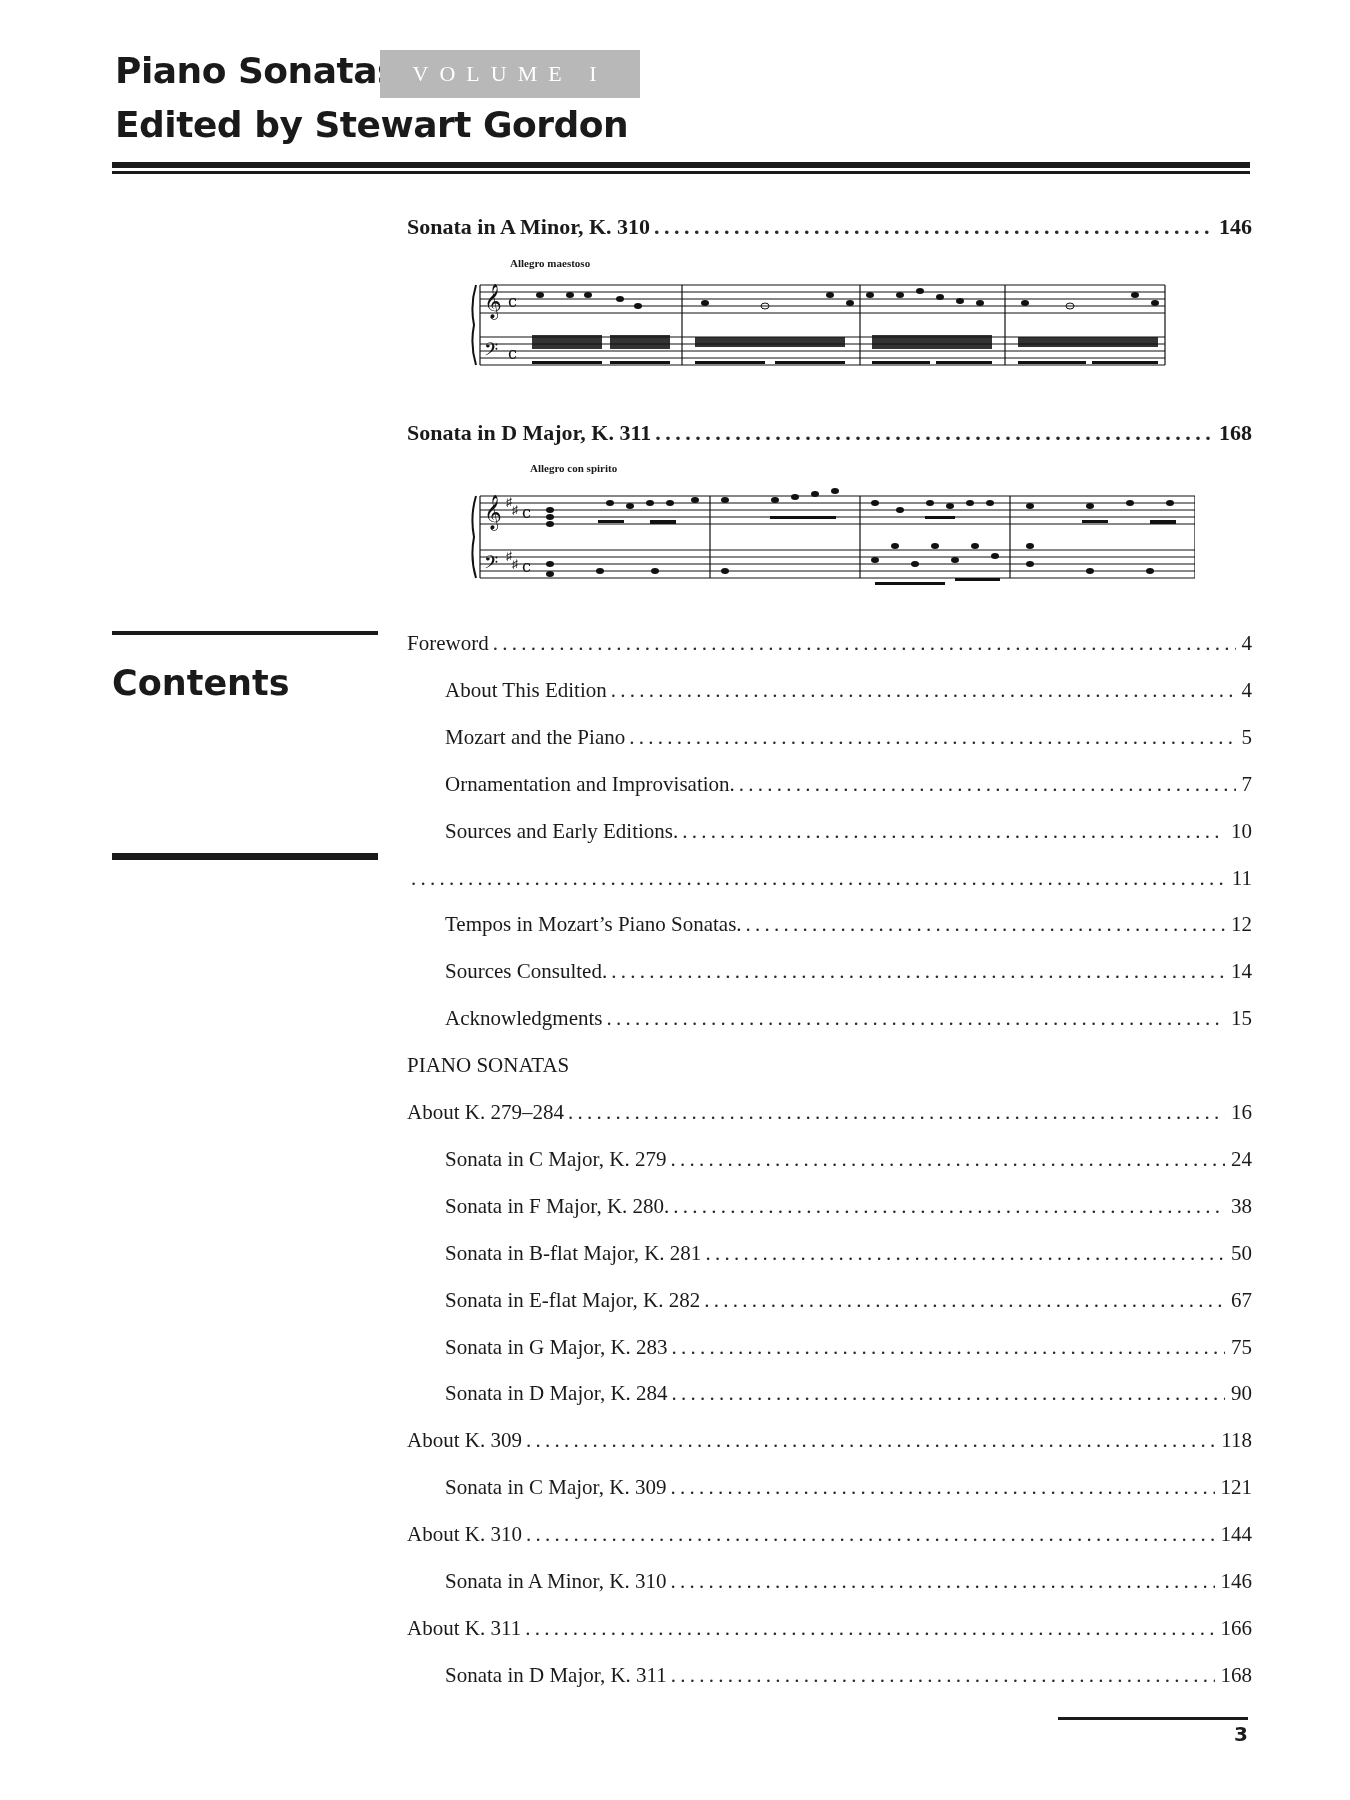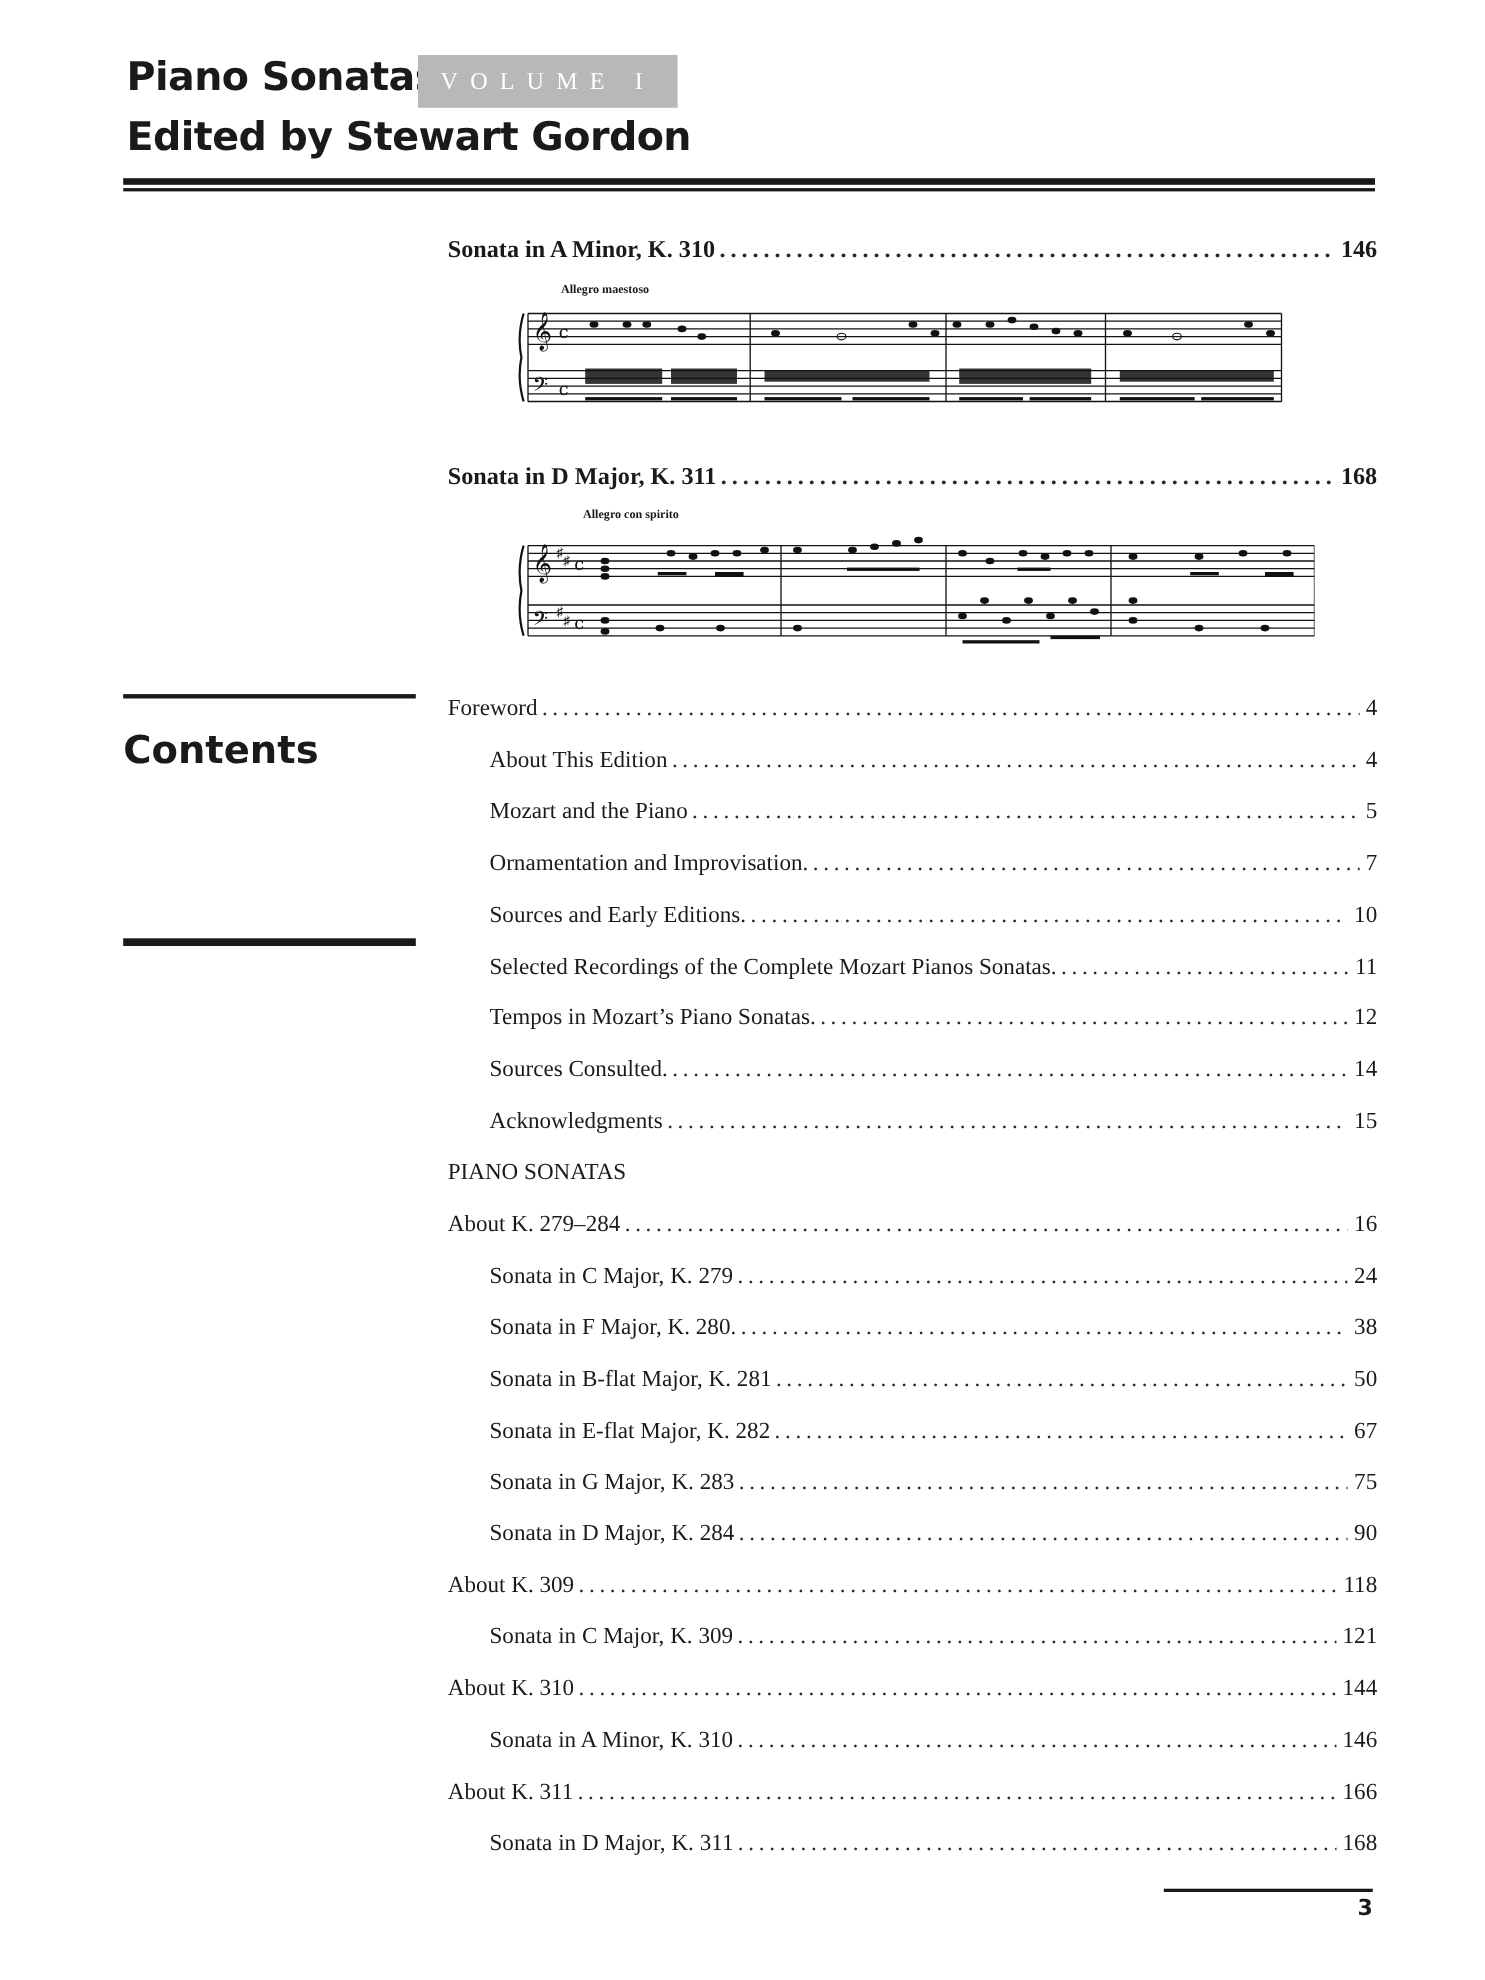--- a/index.html
+++ b/index.html
@@ -3,21 +3,21 @@
 <meta charset="utf-8">
 <style>
   html, body { margin:0; padding:0; background:#ffffff; }
   body { width:1350px; height:1800px; position:relative; overflow:hidden; color:#1a1a1a; }
   .sans { font-family: "DejaVu Sans", "Liberation Sans", sans-serif; }
   .serif { font-family: "Liberation Serif", "DejaVu Serif", serif; }
 
   .title-line { position:absolute; left:115px; font-weight:bold; font-size:36px; letter-spacing:-0.5px; color:#1a1a1a; white-space:nowrap; }
   #title1 { top:50px; }
   #title2 { top:104px; }
-  .volume-badge { position:absolute; left:380px; top:50px; width:236px; height:48px; background:#b8b8b8; color:#ffffff; font-size:22px; letter-spacing:11px; line-height:48px; text-align:center; }
+  .volume-badge { position:absolute; left:380px; top:50px; width:260px; height:48px; background:#b8b8b8; color:#ffffff; font-size:22px; letter-spacing:11px; line-height:48px; text-align:center; }
 
   .rule { position:absolute; background:#1a1a1a; }
   #hdr-thick { left:112px; top:162px; width:1138px; height:6px; }
   #hdr-thin  { left:112px; top:171px; width:1138px; height:3px; }
   #side-top  { left:112px; top:631px; width:266px; height:4px; }
   #side-bot  { left:112px; top:853px; width:266px; height:7px; }
   #foot-rule { left:1058px; top:1717px; width:190px; height:3px; }
 
   .contents-label { position:absolute; left:112px; top:663px; font-size:35px; font-weight:bold; }
 
@@ -227,21 +227,20 @@
       <span class="lbl">Ornamentation and Improvisation.</span>
       <span class="dots"></span>
       <span class="pg">7</span>
     </div>
     <div class="toc-row entry indent" style="top: 187.6px;">
       <span class="lbl">Sources and Early Editions.</span>
       <span class="dots"></span>
       <span class="pg">10</span>
     </div>
     <div class="toc-row entry indent" style="top: 234.5px;">
-      <span class="lbl">Selected Recordings of the Complete Mozart Pianos Sonatas.</span>
       <span class="dots"></span>
       <span class="pg">11</span>
     </div>
     <div class="toc-row entry indent" style="top: 281.4px;">
       <span class="lbl">Tempos in Mozart’s Piano Sonatas.</span>
       <span class="dots"></span>
       <span class="pg">12</span>
     </div>
     <div class="toc-row entry indent" style="top: 328.3px;">
       <span class="lbl">Sources Consulted.</span>

